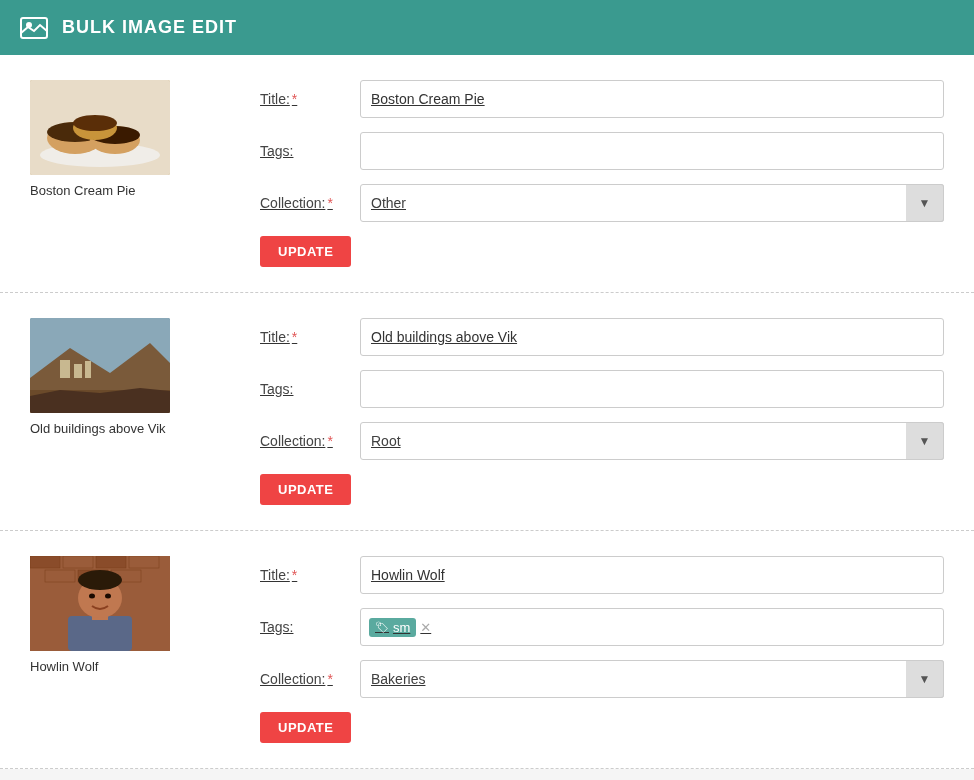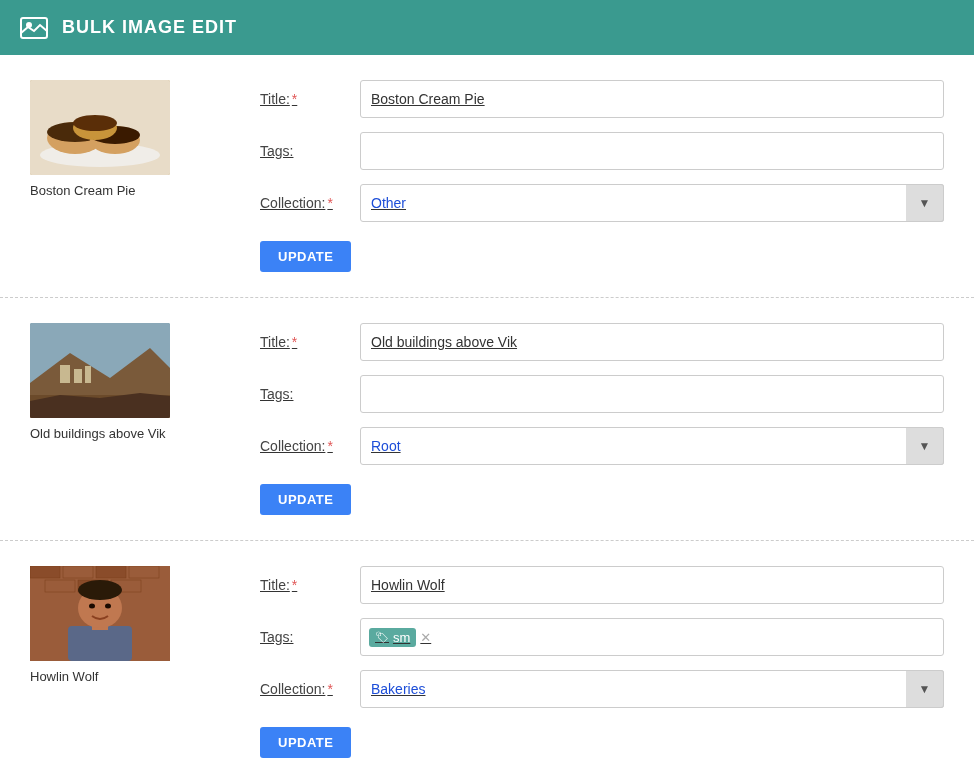--- a/index.html
+++ b/index.html
@@ -86,21 +86,21 @@
       position: relative;
       display: flex;
     }
     .form-select {
       flex: 1;
       height: 38px;
       border: 1px solid #ccc;
       border-radius: 3px;
       padding: 0 10px;
       font-size: 14px;
-      color: #1d4ed8;
+      color: #404040;
       background: #fff;
       appearance: none;
       -webkit-appearance: none;
       outline: none;
       cursor: pointer;
     }
     .select-arrow {
       position: absolute;
       right: 0;
       top: 0;
@@ -145,29 +145,28 @@
       font-size: 11px;
     }
     .tag-remove {
       cursor: pointer;
       font-size: 13px;
       color: #aaa;
     }
 
     
     .btn-update {
-      background: #3b82f6;
+      background: #ef4444;
       color: white;
       border: none;
       border-radius: 3px;
       padding: 8px 18px;
       font-size: 13px;
       font-weight: bold;
       cursor: pointer;
-      margin-top: 5px;
       letter-spacing: 0.5px;
     }
 
     
     .img-boston-cream {
       width: 140px;
       height: 95px;
       background: #c8a87a;
       border-radius: 2px;
       display: flex;

